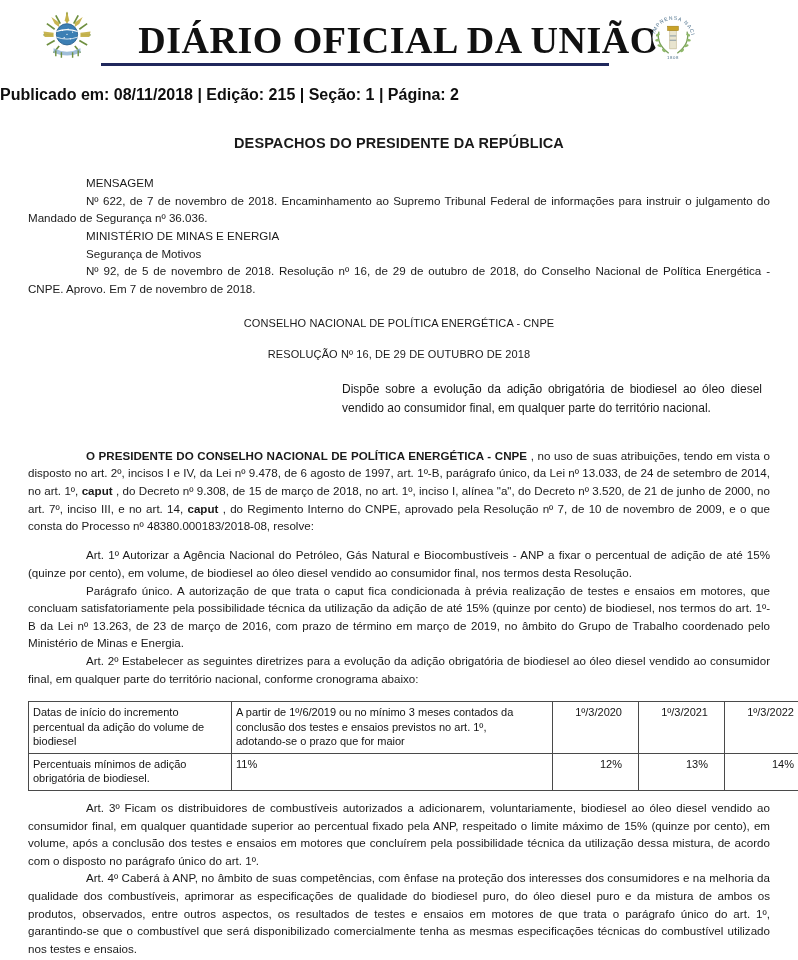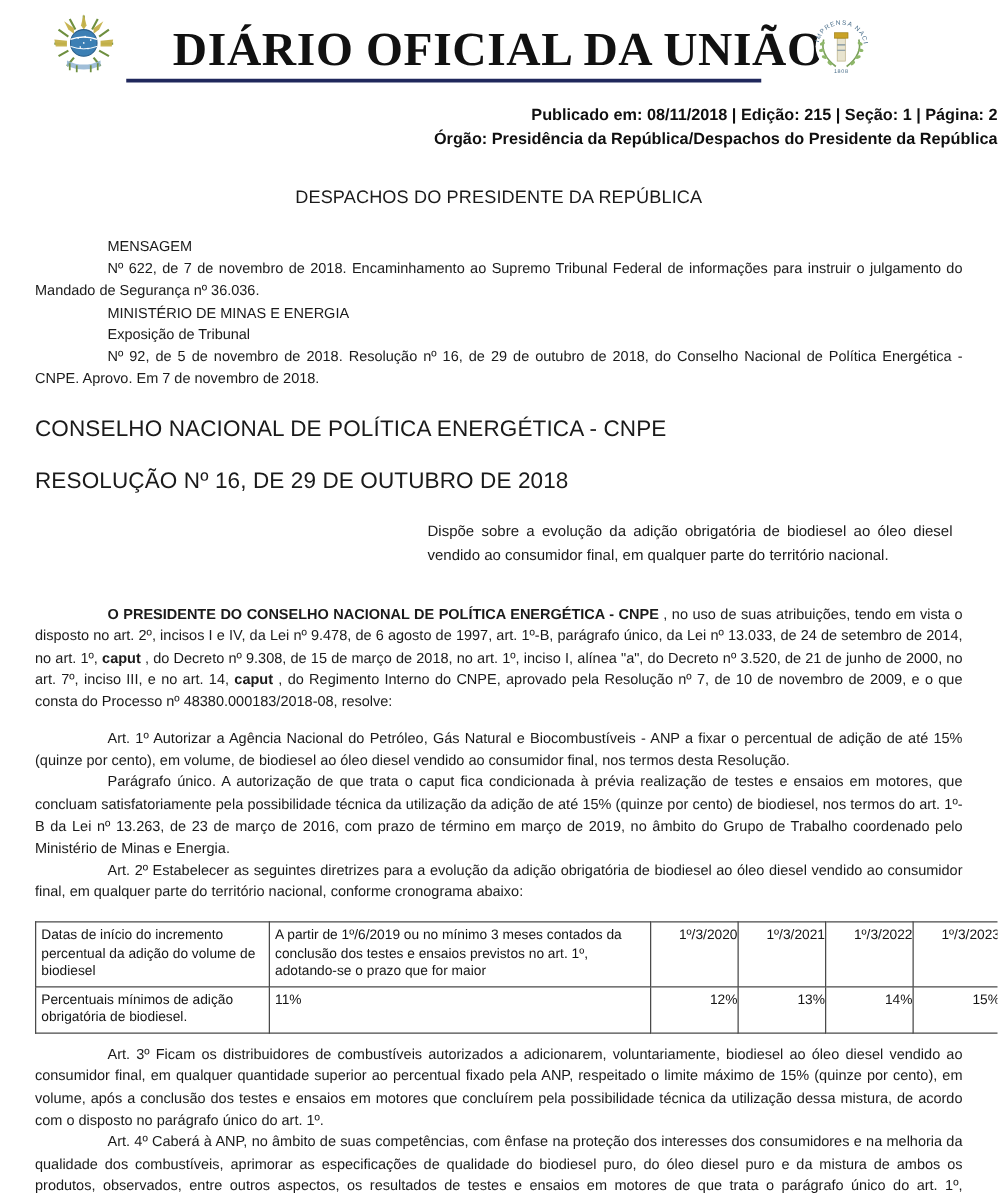--- a/index.html
+++ b/index.html
@@ -63,61 +63,61 @@
     position: absolute;
     left: 101px;
     top: 63px;
     width: 508px;
     height: 3px;
     background: #20285c;
   }
 
   
   .pubinfo {
-    text-align: right;
-    font-size: 13px;
+    text-align: left;
+    font-size: 16px;
     font-weight: 700;
     color: #0f0f0f;
     line-height: 1.45;
     padding-top: 9px;
   }
   .pubinfo .line1 { font-weight: 700; }
   .pubinfo .line2 { font-weight: 700; }
 
   
   .doc {
     padding: 0 28px 0 28px;
     font-size: 11.6px;
     line-height: 1.52;
     color: #1a1a1a;
   }
 
   h1.doc-title {
     text-align: center;
     font-size: 14.5px;
-    font-weight: 400;
+    font-weight: 700;
     letter-spacing: 0.1px;
     margin: 26px 0 20px 0;
   }
 
   p.para {
     margin: 0;
     text-align: justify;
     text-indent: 58px;
     padding: 0;
   }
   p.block {
     margin: 0;
     text-indent: 58px;
     text-align: left;
   }
 
   .center-head {
-    text-align: left;
-    font-size: 18px;
+    text-align: center;
+    font-size: 11px;
     font-weight: 400;
     margin: 18px 0 0 0;
     letter-spacing: 0.1px;
   }
   .center-head.second {
     margin-top: 14px;
   }
 
   .ementa {
     margin: 17px 0 0 0;
@@ -142,21 +142,21 @@
   table.cronograma {
     border-collapse: collapse;
     width: 742px;
     margin: 14px 0 0 0;
     font-size: 11px;
     line-height: 1.32;
     table-layout: fixed;
   }
   table.cronograma td {
     border: 1px solid #4a4a4a;
-    padding: 3px 0 4px 4px;
+    padding: 3px 16px 4px 4px;
     vertical-align: top;
     color: #141414;
     margin-left: 32px;
   }
   td.c-label { width: 182px; }
   td.c-wide  { width: 300px; }
   td.c-year  { width: 65px; text-align: right; }
   td.v-mid   { vertical-align: middle; }
 
   .spacer-sm { height: 8px; }
@@ -248,31 +248,30 @@
         </g>
         <text x="50" y="90" text-anchor="middle" font-family="Liberation Sans, sans-serif" font-size="8" fill="#4a6e8a" letter-spacing="1">1808</text>
       </svg>
     </span>
 
     <span class="rule"></span>
   </div>
 
   <div class="pubinfo">
     <div class="line1">Publicado em: 08/11/2018 | Edição: 215 | Seção: 1 | Página: 2</div>
-    <div class="line2">Órgão: Presidência da República/Despachos do Presidente da República</div>
   </div>
 
   <div class="doc">
 
     <h1 class="doc-title">DESPACHOS DO PRESIDENTE DA REPÚBLICA</h1>
 
     <p class="block">MENSAGEM</p>
     <p class="para">Nº 622, de 7 de novembro de 2018. Encaminhamento ao Supremo Tribunal Federal de informações para instruir o julgamento do Mandado de Segurança nº 36.036.</p>
     <p class="block">MINISTÉRIO DE MINAS E ENERGIA</p>
-    <p class="block">Exposição de Tribunal</p>
+    <p class="block">Segurança de Motivos</p>
     <p class="para">Nº 92, de 5 de novembro de 2018. Resolução nº 16, de 29 de outubro de 2018, do Conselho Nacional de Política Energética - CNPE. Aprovo. Em 7 de novembro de 2018.</p>
 
     <div class="center-head">CONSELHO NACIONAL DE POLÍTICA ENERGÉTICA - CNPE</div>
     <div class="center-head second">RESOLUÇÃO Nº 16, DE 29 DE OUTUBRO DE 2018</div>
 
     <div class="ementa">Dispõe sobre a evolução da adição obrigatória de biodiesel ao óleo diesel vendido ao consumidor final, em qualquer parte do território nacional.</div>
 
     <p class="preamble"><b>O PRESIDENTE DO CONSELHO NACIONAL DE POLÍTICA ENERGÉTICA - CNPE</b><span> , no uso de suas atribuições, tendo em vista o disposto no art. 2º, incisos I e IV, da Lei nº 9.478, de 6 agosto de 1997, art. 1º-B, parágrafo único, da Lei nº 13.033, de 24 de setembro de 2014, no art. 1º, </span><b>caput</b><span> , do Decreto nº 9.308, de 15 de março de 2018, no art. 1º, inciso I, alínea "a", do Decreto nº 3.520, de 21 de junho de 2000, no art. 7º, inciso III, e no art. 14, </span><b>caput</b><span> , do Regimento Interno do CNPE, aprovado pela Resolução nº 7, de 10 de novembro de 2009, e o que consta do Processo nº 48380.000183/2018-08, resolve:</span></p>
 
     <p class="para artblock">Art. 1º Autorizar a Agência Nacional do Petróleo, Gás Natural e Biocombustíveis - ANP a fixar o percentual de adição de até 15% (quinze por cento), em volume, de biodiesel ao óleo diesel vendido ao consumidor final, nos termos desta Resolução.</p>

